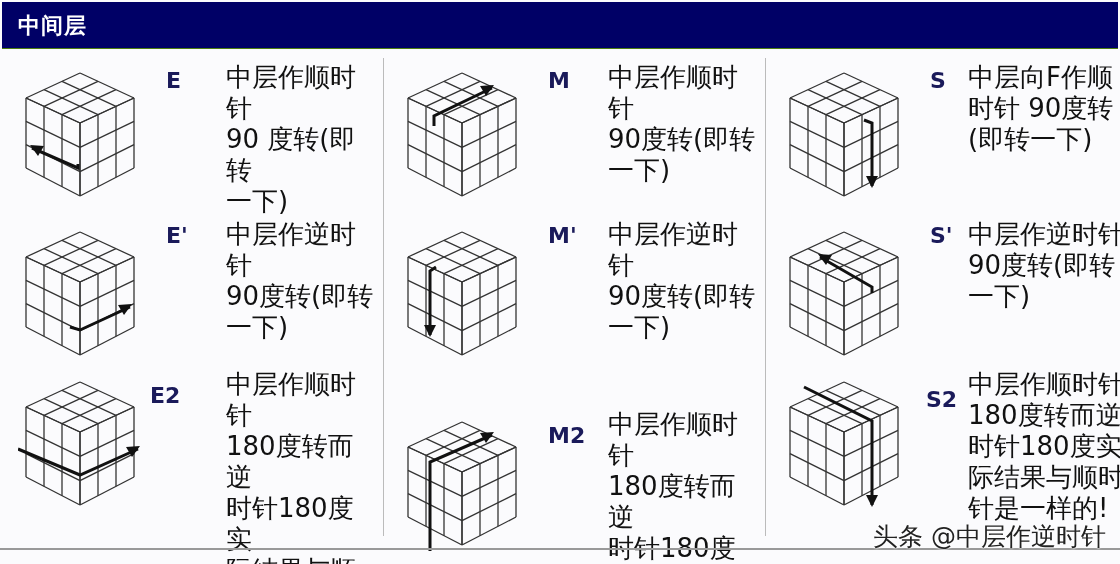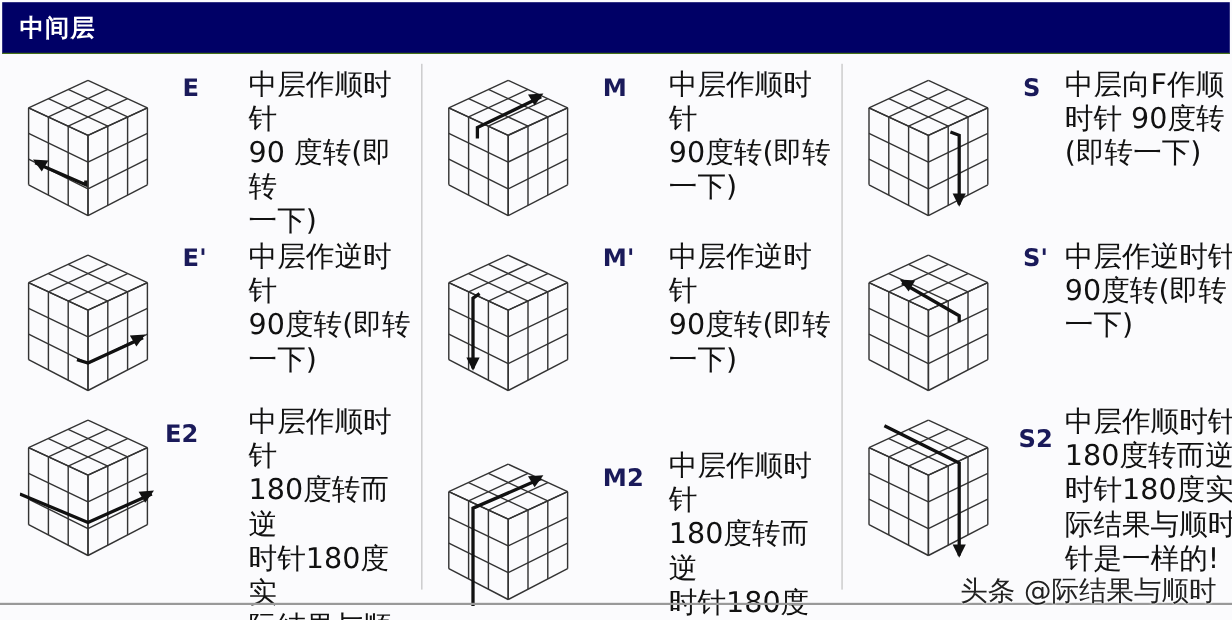--- a/index.html
+++ b/index.html
@@ -351,13 +351,13 @@
       <span class="notation" style="left:158px;top:22px">S2</span>
       <div class="desc" style="left:200px;top:4px">中层作顺时针
 180度转而逆
 时针180度实
 际结果与顺时
 针是一样的!</div>
     </div>
   </div>
 
 <div class="bottom-rule"></div>
-<div class="watermark">头条 @际结果与顺时</div>
+<div class="watermark">头条 @中层作逆时针</div>
 
 </body></html>

